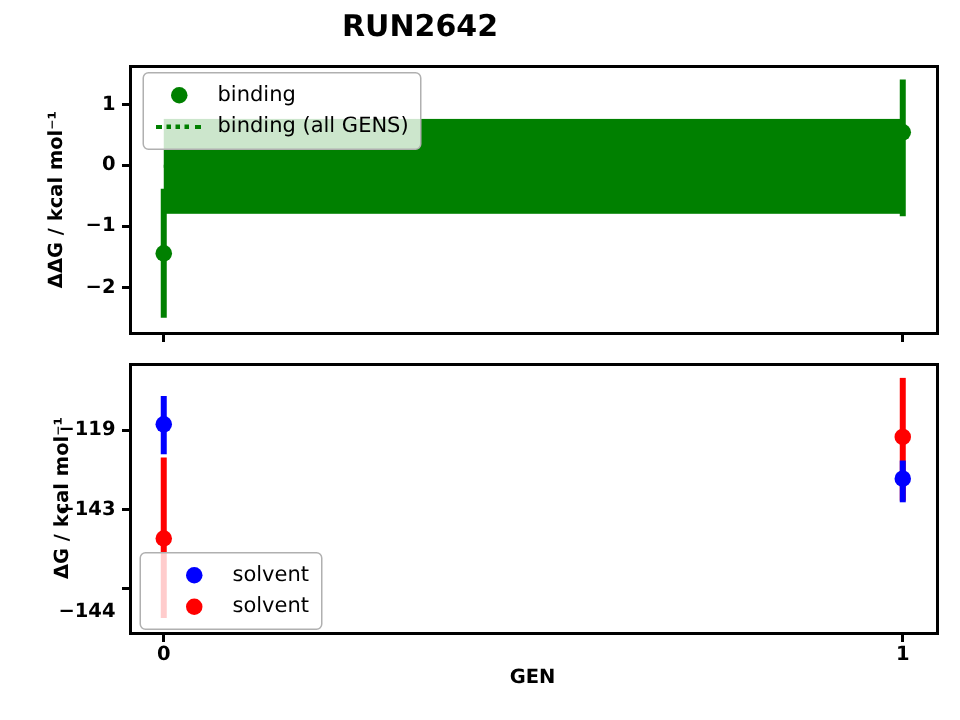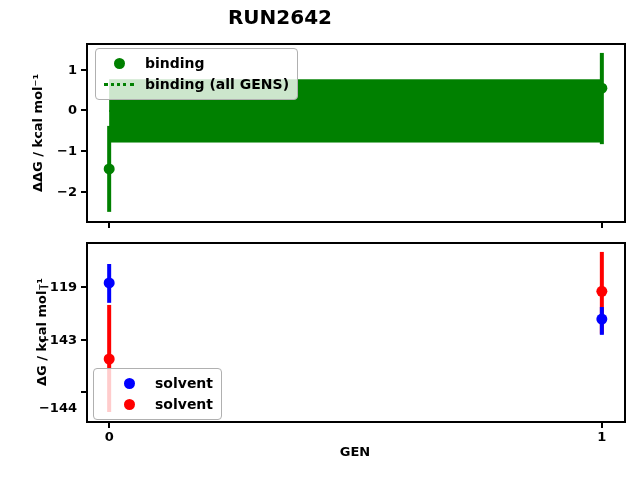--- a/index.html
+++ b/index.html
@@ -17,21 +17,21 @@
   }
   .ytick-label{text-align:right;width:50px;}
   .xtick-label{text-align:center;width:30px;}
   .axis-label{
     position:absolute;font-size:13px;font-weight:bold;text-align:center;white-space:nowrap;
   }
   .ylabel{width:200px;height:16px;transform:rotate(-90deg);}
   .legend{
     position:absolute;background:rgba(255,255,255,0.8);
     border:1px solid #b0b0b0;border-radius:4px;
-    padding:4px 8px 4px 6px;font-size:14px;line-height:21px;font-weight:bold;
+    padding:4px 8px 4px 6px;font-size:14px;line-height:21px;
   }
   .legend-item{display:flex;align-items:center;height:21px;}
   .lg-sym{display:inline-flex;width:34px;justify-content:center;align-items:center;margin-right:9px;}
   .lg-dot{display:inline-block;width:11px;height:11px;border-radius:50%;background:#008000;}
   .lg-dotted{display:inline-block;width:30px;height:0;border-top:3px dotted #008000;}
   .lg-label{white-space:nowrap;}
 </style>
 </head>
 <body>
 

